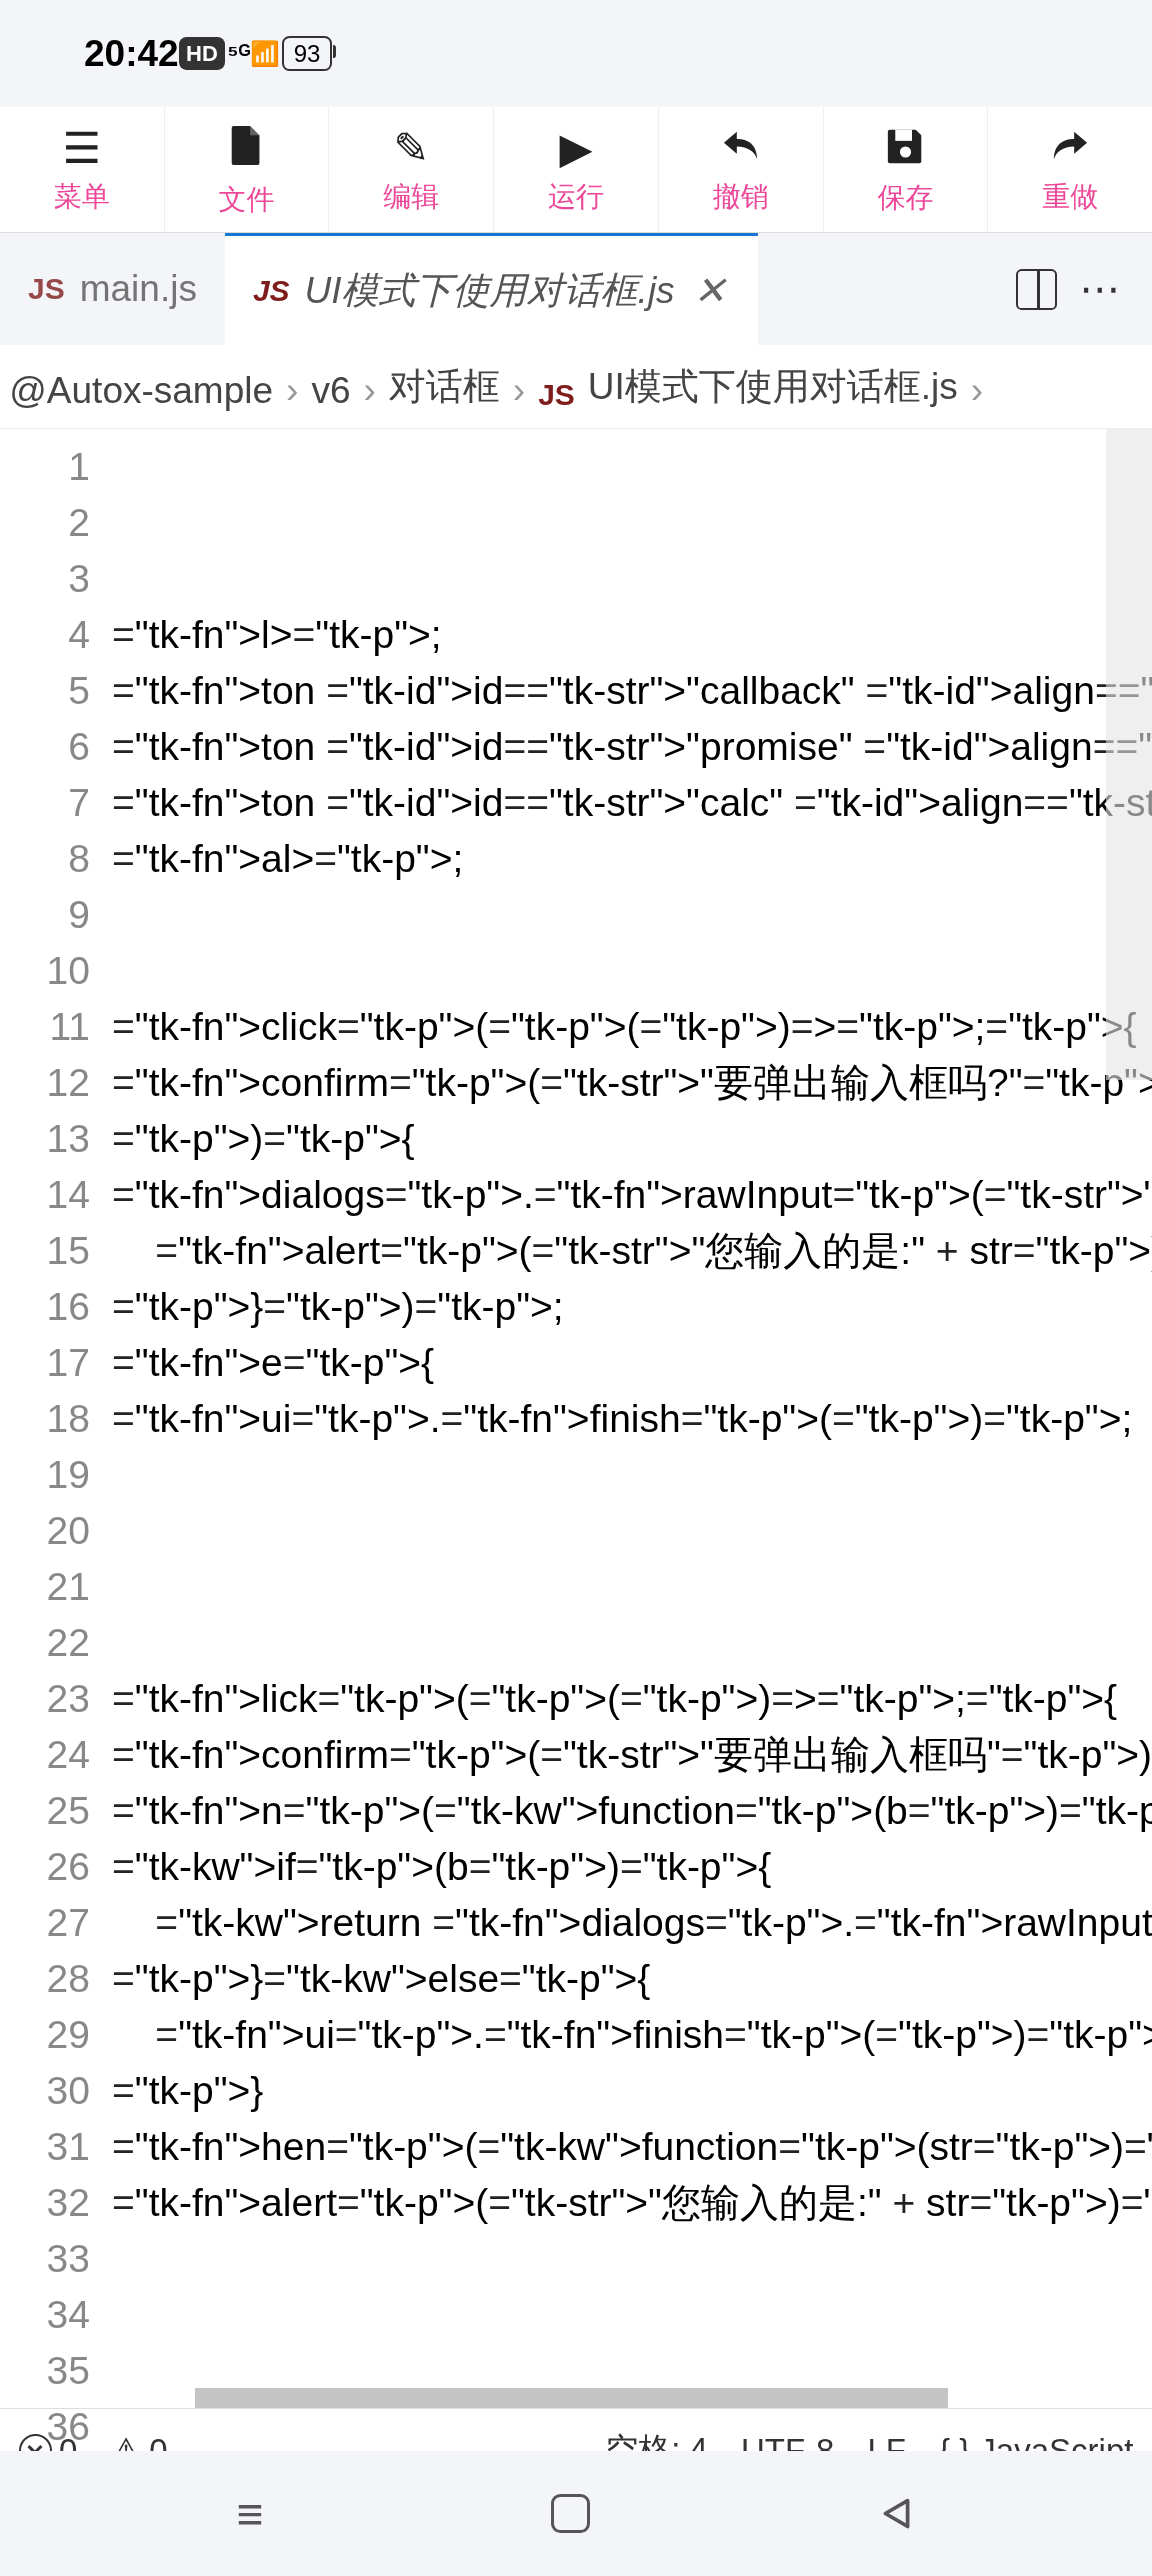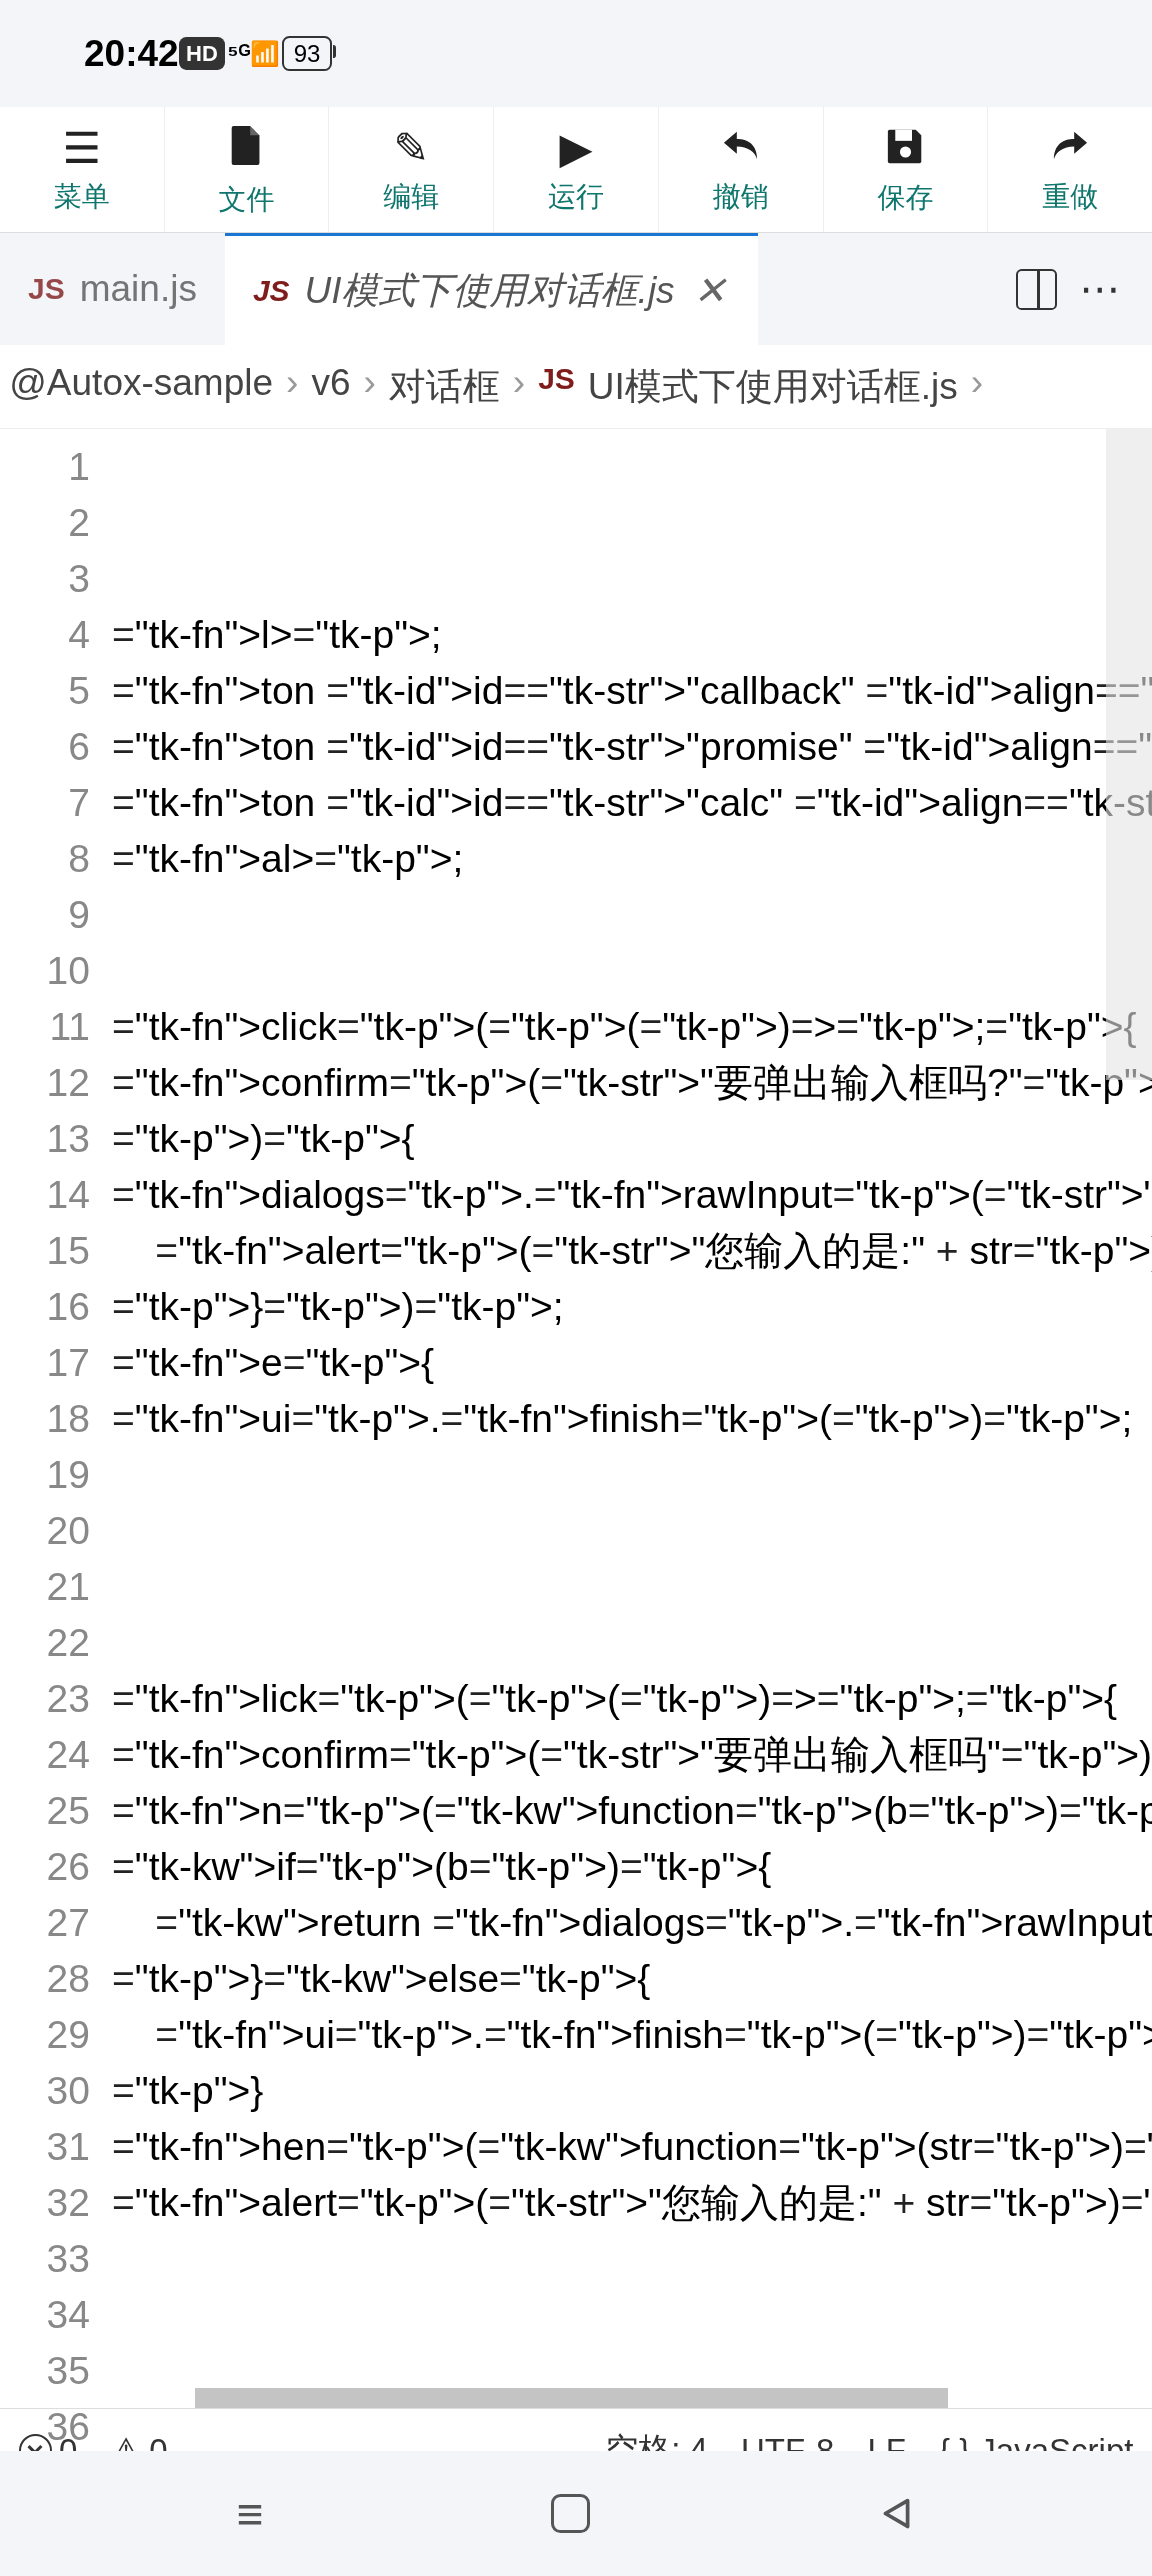--- a/index.html
+++ b/index.html
@@ -7,32 +7,32 @@
 .status-bar{height:107px;display:flex;align-items:center;justify-content:flex-start;padding:0 60px 0 84px;font-size:37px;font-weight:600}
 .status-right{display:flex;align-items:center;gap:2px}
 .badge-hd{background:#333;color:#fff;font-size:22px;font-weight:700;padding:3.7px 7.4px;border-radius:7.4px}
 .signal-5g{font-size:24px;font-weight:600}
 .battery{border:2.8px solid #333;border-radius:7.4px;padding:1.9px 9.3px;font-size:24px;font-weight:400;position:relative}
 .battery::after{content:"";position:absolute;right:-6.5px;top:7.4px;width:3.7px;height:13px;background:#333;border-radius:0 2.8px 2.8px 0}
 .toolbar{display:flex;background:#fff;border-bottom:0.9px solid #ddd}
 .tool-btn{flex:1;display:flex;flex-direction:column;align-items:center;justify-content:center;padding:16.7px 0 13px;border-right:0.9px solid #eee;gap:7.4px}
 .tool-btn:last-child{border-right:none}
 .tool-icon{font-size:43px;line-height:1;color:#222}
-.tool-label{font-size:28px;color:#0f766e}
+.tool-label{font-size:28px;color:#ec4899}
 .tabs{display:flex;background:#f3f5f9;align-items:stretch;height:112px}
 .tab{display:flex;align-items:center;padding:0 28px;gap:15px;font-size:37px;color:#555;position:relative}
 .tab-inactive{background:#f3f5f9;opacity:0.8}
 .tab-active{background:#fff;border-top:3.7px solid #1976d2;font-style:italic}
 .js-badge{background:transparent;color:#7f1d1d;font-weight:700;font-size:30px}
 .tab-close{font-size:39px;color:#666;padding:0 3.7px}
 .tab-extras{margin-left:auto;display:flex;align-items:center;gap:22px;padding:0 28px}
 .split-icon{width:41px;height:41px;border:2.8px solid #333;border-radius:5.6px;position:relative}
 .split-icon::after{content:"";position:absolute;left:50%;top:0;bottom:0;width:2.8px;background:#333}
 .more-dots{font-size:41px;letter-spacing:3.7px;color:#333}
-.breadcrumb{background:#fff;padding:16.7px 9.3px;font-size:37px;color:#444;display:flex;align-items:flex-start;gap:13px;border-bottom:0.9px solid #eee;white-space:nowrap;overflow:hidden}
+.breadcrumb{background:#fff;padding:16.7px 9.3px;font-size:37px;color:#444;display:flex;align-items:flex-end;gap:13px;border-bottom:0.9px solid #eee;white-space:nowrap;overflow:hidden}
 .bc-sep{color:#999}
 .editor{background:#fff;display:flex;position:relative;height:1979px}
 .gutter{width:112px;text-align:right;padding-right:22px;color:#888;font-family:"Consolas","Monaco",monospace;font-size:39px;line-height:56px;padding-top:9.3px;user-select:none}
 .code{flex:1;font-family:"Consolas","Monaco",monospace;font-size:39px;line-height:56px;padding-top:9.3px;white-space:pre;overflow:hidden;position:relative}
 .minimap-stub{position:absolute;top:0;right:0;width:46px;height:651px;background:#e5e5e5;opacity:0.6}
 .tk-op{color:#222}
 .scroll-h{position:absolute;bottom:0;left:195px;right:204px;height:20.4px;background:#c4c4c4}
 .status{background:#fff;border-top:0.9px solid #ddd;height:84px;display:flex;align-items:center;padding:0 18.6px;font-size:33px;color:#333;gap:33px}
 .status .push{margin-left:auto}
 .st-icon{display:inline-flex;align-items:center;gap:7.4px}

